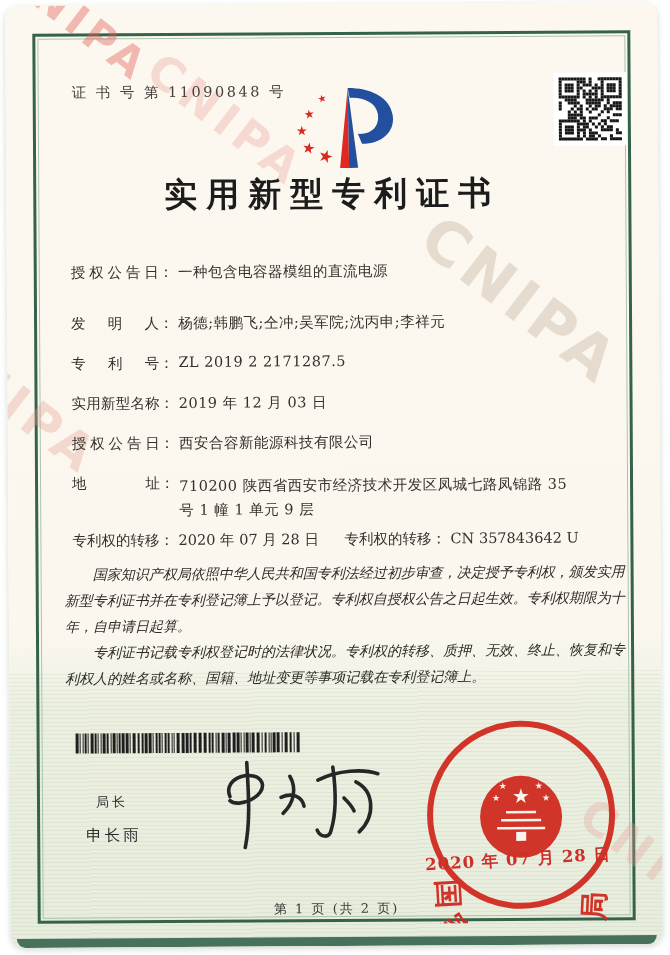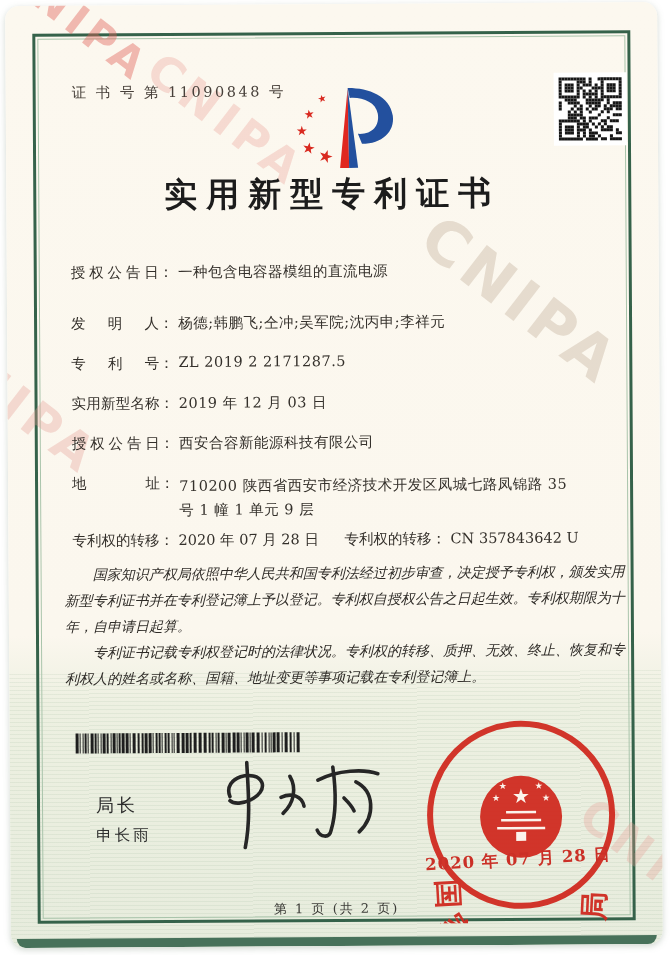--- a/index.html
+++ b/index.html
@@ -73,22 +73,22 @@
   .grant-date{position:absolute;left:64px;top:526px;font-size:14.5px;color:#34302b;}
   .grant-no{position:absolute;left:336px;top:526px;font-size:14.5px;color:#34302b;}
 
   .body-text{position:absolute;left:56px;top:556px;width:560px;
     font-size:14px;line-height:26px;color:#2e2b27;text-align:justify;font-style:italic;}
   .body-text p{margin:0;text-indent:2em;}
 
   .barcode{position:absolute;left:66px;top:728px;width:228px;height:20px;display:flex;align-items:stretch;}
   .barcode div{height:100%;background:#1e1e1e;}
 
-  .sig-title{position:absolute;left:86px;top:788px;font-size:18px;color:#2c2c2c;letter-spacing:3px;}
-  .sig-name{position:absolute;left:86px;top:820px;font-size:15.5px;color:#2c2c2c;letter-spacing:3px;}
+  .sig-title{position:absolute;left:86px;top:788px;font-size:13px;color:#2c2c2c;letter-spacing:3px;}
+  .sig-name{position:absolute;left:76px;top:820px;font-size:15.5px;color:#2c2c2c;letter-spacing:3px;}
   .handwriting{position:absolute;left:196px;top:752px;}
 
   .seal{position:absolute;left:408px;top:712px;width:208px;height:208px;}
   .seal svg{mix-blend-mode:multiply;opacity:.95;}
 
   .footer{position:absolute;left:0;right:0;top:896px;text-align:center;
     font-size:13px;color:#3c3c38;letter-spacing:2px;}
 </style>
 </head>
 <body>

